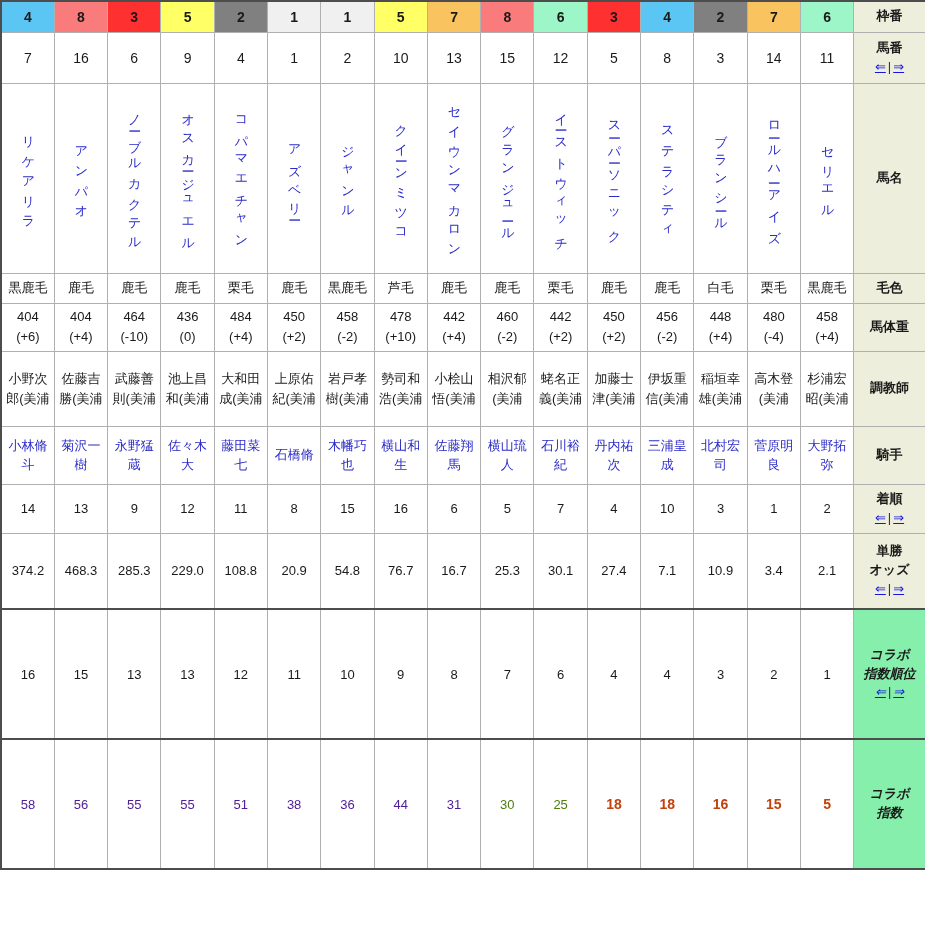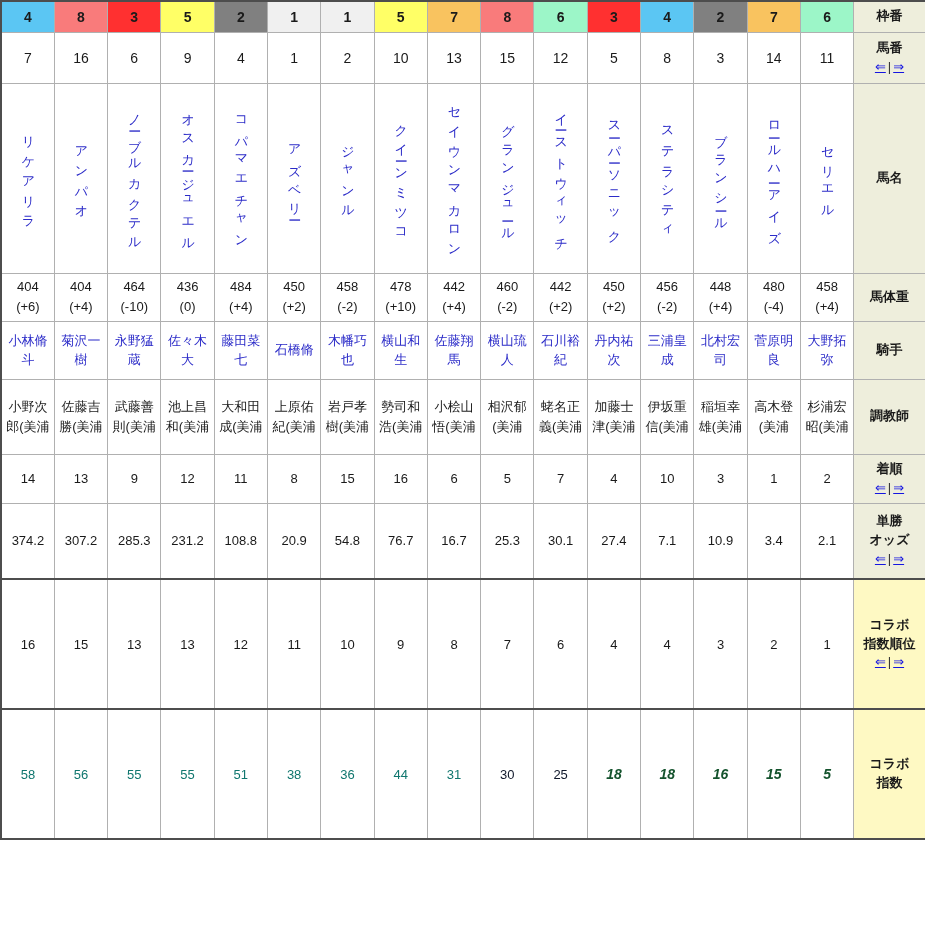--- a/index.html
+++ b/index.html
@@ -3,32 +3,32 @@
 <meta charset="utf-8">
 <style>
   html,body{margin:0;padding:0;background:#ffffff;}
   body{width:925px;font-family:"Liberation Sans",sans-serif;}
   table{border-collapse:collapse;width:925px;table-layout:fixed;border:2px solid #4d4d4d;background:#fff;}
   td{border:1px solid #b0b0b0;text-align:center;vertical-align:middle;padding:0;font-size:13px;color:#1a1a1a;background:#fff;overflow:hidden;}
   tr.thick td{border-top:2px solid #4d4d4d;}
   td.c-waku{font-weight:bold;font-size:14px;}
   td.c-num{font-size:14px;}
   td.rh{background:#eeeedc;font-weight:bold;font-size:13px;line-height:1.45;padding:2px 1px;}
-  td.rh.yellow{background:#fef9c3;}
+  td.rh.yellow{background:#86efac;font-style:italic;}
   a.cell-link{color:#2b2bc8;text-decoration:none;cursor:pointer;}
   .vtext{writing-mode:vertical-rl;text-orientation:mixed;letter-spacing:5px;font-size:13px;display:inline-block;max-height:184px;}
   td.pre{white-space:pre-line;line-height:1.55;}
   td.c-jockey{line-height:1.5;padding:0 2px;word-break:break-all;}
   td.c-trainer{line-height:1.5;padding:0 3px;word-break:break-all;}
   .arrows{font-weight:normal;font-size:13px;}
   .arrows a{color:#1515e0;text-decoration:underline;cursor:pointer;}
   .arrows .sep{color:#333;padding:0 2px;font-weight:normal;}
-  td.idx-black{color:#0f766e;text-align:center;}
-  td.idx-red{color:#0f172a;}
-  td.idx-red-bold{color:#14532d;font-weight:bold;font-size:14px;font-style:italic;}
+  td.idx-black{color:#4c1d95;text-align:center;}
+  td.idx-red{color:#4d7c0f;}
+  td.idx-red-bold{color:#c2410c;font-weight:bold;font-size:14px;}
 </style>
 </head>
 <body>
 
 <table>
   <colgroup id="cols">
       <col style="width: 53.3px;">
       <col style="width: 53.3px;">
       <col style="width: 53.3px;">
       <col style="width: 53.3px;">
@@ -104,20 +104,41 @@
         <td><a class="cell-link"><span class="vtext">イーストウィッチ</span></a></td>
         <td><a class="cell-link"><span class="vtext">スーパーソニック</span></a></td>
         <td><a class="cell-link"><span class="vtext">ステラシティ</span></a></td>
         <td><a class="cell-link"><span class="vtext">ブランシール</span></a></td>
         <td><a class="cell-link"><span class="vtext">ロールハーアイズ</span></a></td>
         <td><a class="cell-link"><span class="vtext">セリエル</span></a></td>
         <td class="rh">
           <div>馬名</div>
         </td>
       </tr>
+      <tr style="height: 30px;">
+        <td>黒鹿毛</td>
+        <td>鹿毛</td>
+        <td>鹿毛</td>
+        <td>鹿毛</td>
+        <td>栗毛</td>
+        <td>鹿毛</td>
+        <td>黒鹿毛</td>
+        <td>芦毛</td>
+        <td>鹿毛</td>
+        <td>鹿毛</td>
+        <td>栗毛</td>
+        <td>鹿毛</td>
+        <td>鹿毛</td>
+        <td>白毛</td>
+        <td>栗毛</td>
+        <td>黒鹿毛</td>
+        <td class="rh">
+          <div>毛色</div>
+        </td>
+      </tr>
       <tr style="height: 48px; margin-left: 40px;">
         <td class="pre">404
 (+6)</td>
         <td class="pre">404
 (+4)</td>
         <td class="pre">464
 (-10)</td>
         <td class="pre">436
 (0)</td>
         <td class="pre">484
@@ -139,20 +160,41 @@
         <td class="pre">456
 (-2)</td>
         <td class="pre">448
 (+4)</td>
         <td class="pre">480
 (-4)</td>
         <td class="pre">458
 (+4)</td>
         <td class="rh">
           <div>馬体重</div>
+        </td>
+      </tr>
+      <tr style="height: 75px;">
+        <td class="c-trainer">小野次郎(美浦</td>
+        <td class="c-trainer">佐藤吉勝(美浦</td>
+        <td class="c-trainer">武藤善則(美浦</td>
+        <td class="c-trainer">池上昌和(美浦</td>
+        <td class="c-trainer">大和田成(美浦</td>
+        <td class="c-trainer">上原佑紀(美浦</td>
+        <td class="c-trainer">岩戸孝樹(美浦</td>
+        <td class="c-trainer">勢司和浩(美浦</td>
+        <td class="c-trainer">小桧山悟(美浦</td>
+        <td class="c-trainer">相沢郁(美浦</td>
+        <td class="c-trainer">蛯名正義(美浦</td>
+        <td class="c-trainer">加藤士津(美浦</td>
+        <td class="c-trainer">伊坂重信(美浦</td>
+        <td class="c-trainer">稲垣幸雄(美浦</td>
+        <td class="c-trainer">高木登(美浦</td>
+        <td class="c-trainer">杉浦宏昭(美浦</td>
+        <td class="rh">
+          <div>調教師</div>
         </td>
       </tr>
       <tr style="height: 58px;">
         <td class="c-jockey"><a class="cell-link">小林脩斗</a></td>
         <td class="c-jockey"><a class="cell-link">菊沢一樹</a></td>
         <td class="c-jockey"><a class="cell-link">永野猛蔵</a></td>
         <td class="c-jockey"><a class="cell-link">佐々木大</a></td>
         <td class="c-jockey"><a class="cell-link">藤田菜七</a></td>
         <td class="c-jockey"><a class="cell-link">石橋脩</a></td>
         <td class="c-jockey"><a class="cell-link">木幡巧也</a></td>
@@ -162,41 +204,20 @@
         <td class="c-jockey"><a class="cell-link">石川裕紀</a></td>
         <td class="c-jockey"><a class="cell-link">丹内祐次</a></td>
         <td class="c-jockey"><a class="cell-link">三浦皇成</a></td>
         <td class="c-jockey"><a class="cell-link">北村宏司</a></td>
         <td class="c-jockey"><a class="cell-link">菅原明良</a></td>
         <td class="c-jockey"><a class="cell-link">大野拓弥</a></td>
         <td class="rh">
           <div>騎手</div>
         </td>
       </tr>
-      <tr style="height: 75px;">
-        <td class="c-trainer">小野次郎(美浦</td>
-        <td class="c-trainer">佐藤吉勝(美浦</td>
-        <td class="c-trainer">武藤善則(美浦</td>
-        <td class="c-trainer">池上昌和(美浦</td>
-        <td class="c-trainer">大和田成(美浦</td>
-        <td class="c-trainer">上原佑紀(美浦</td>
-        <td class="c-trainer">岩戸孝樹(美浦</td>
-        <td class="c-trainer">勢司和浩(美浦</td>
-        <td class="c-trainer">小桧山悟(美浦</td>
-        <td class="c-trainer">相沢郁(美浦</td>
-        <td class="c-trainer">蛯名正義(美浦</td>
-        <td class="c-trainer">加藤士津(美浦</td>
-        <td class="c-trainer">伊坂重信(美浦</td>
-        <td class="c-trainer">稲垣幸雄(美浦</td>
-        <td class="c-trainer">高木登(美浦</td>
-        <td class="c-trainer">杉浦宏昭(美浦</td>
-        <td class="rh">
-          <div>調教師</div>
-        </td>
-      </tr>
       <tr style="height: 49px;">
         <td>14</td>
         <td>13</td>
         <td>9</td>
         <td>12</td>
         <td>11</td>
         <td>8</td>
         <td>15</td>
         <td>16</td>
         <td>6</td>
@@ -207,23 +228,23 @@
         <td>3</td>
         <td>1</td>
         <td>2</td>
         <td class="rh">
           <div>着順</div>
           <div class="arrows"><a>⇐</a><span class="sep">|</span><a>⇒</a></div>
         </td>
       </tr>
       <tr style="height: 76px;">
         <td>374.2</td>
-        <td>307.2</td>
+        <td>468.3</td>
         <td>285.3</td>
-        <td>231.2</td>
+        <td>229.0</td>
         <td>108.8</td>
         <td>20.9</td>
         <td>54.8</td>
         <td>76.7</td>
         <td>16.7</td>
         <td>25.3</td>
         <td>30.1</td>
         <td>27.4</td>
         <td>7.1</td>
         <td>10.9</td>

